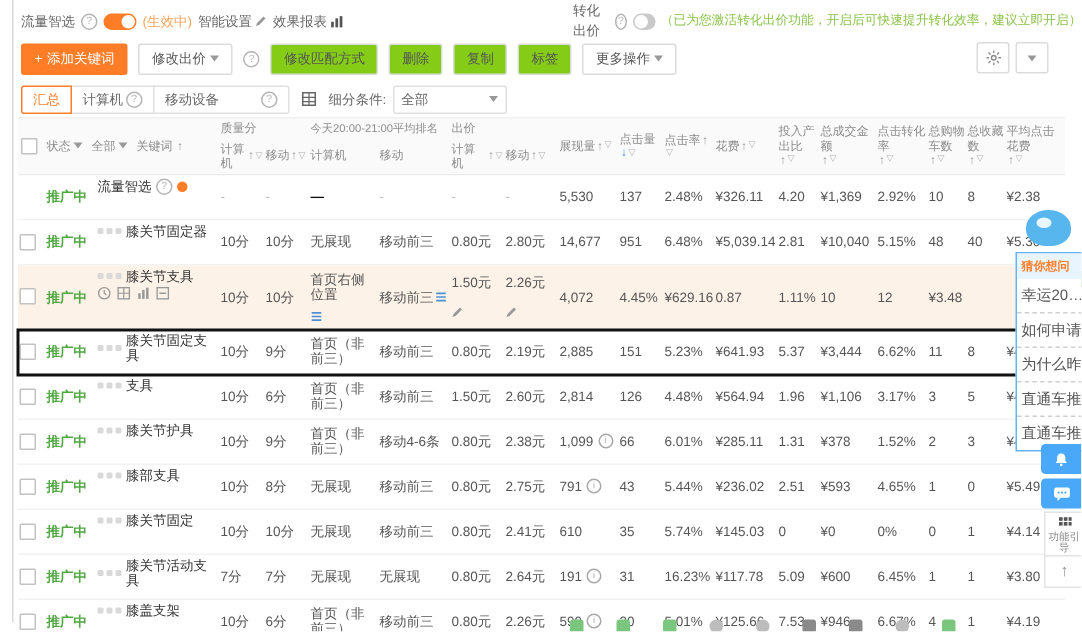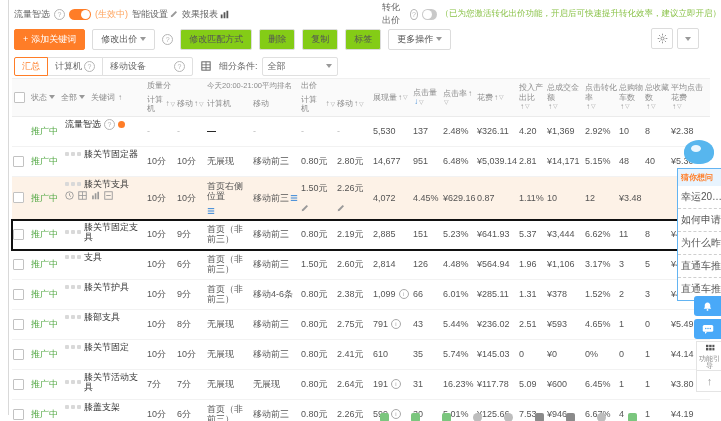--- a/index.html
+++ b/index.html
@@ -58,21 +58,21 @@
   .arr.active{color:#4a90d9;font-weight:bold;}
   .fil{color:#b0b0b0;font-size:6px;margin-left:1px;}
   .checkbox{width:9px;height:9px;border:1px solid #c2c2c2;border-radius:1px;background:#fff;cursor:pointer;flex:none;}
   .hd-item{display:flex;align-items:center;gap:2px;white-space:nowrap;}
 
   .row{border-bottom:1px solid #f2f2f2;min-height:29px;background:#fff;}
   .row.hover{background:#fdf2e7;min-height:42px;}
   .row.outlined{outline:2px solid #111;outline-offset:-1px;}
   .c{padding:2px 1px;line-height:1.15;overflow:hidden;display:flex;align-items:center;flex-wrap:wrap;gap:1px;}
   .c.wrap{white-space:normal;}
-  .status-txt{color:#52a843;font-weight:normal;}
+  .status-txt{color:#52a843;font-weight:bold;}
   .kw-cell{flex-direction:column;align-items:flex-start;gap:2px;}
   .kw-line{display:flex;align-items:center;gap:3px;}
   .kw-dots{display:flex;gap:2px;}
   .kw-dots i{width:4px;height:4px;background:#d9d9d9;border-radius:1px;}
   .kw-text{color:#333;}
   .orange-dot{width:7px;height:7px;border-radius:50%;background:#ff7d27;}
   .act-icons{display:flex;gap:4px;}
   .num{color:#555;}
   .dash{color:#bbb;}
   .bold-dash{color:#111;font-weight:bold;}
@@ -419,21 +419,21 @@
           <div class="c wrap">
             <span class="num">6.48%</span>
           </div>
           <div class="c wrap">
             <span class="num">¥5,039.14</span>
           </div>
           <div class="c wrap">
             <span class="num">2.81</span>
           </div>
           <div class="c wrap">
-            <span class="num">¥14,171</span>
+            <span class="num">¥10,040</span>
           </div>
           <div class="c wrap">
             <span class="num">5.15%</span>
           </div>
           <div class="c wrap">
             <span class="num">48</span>
           </div>
           <div class="c wrap">
             <span class="num">40</span>
           </div>

